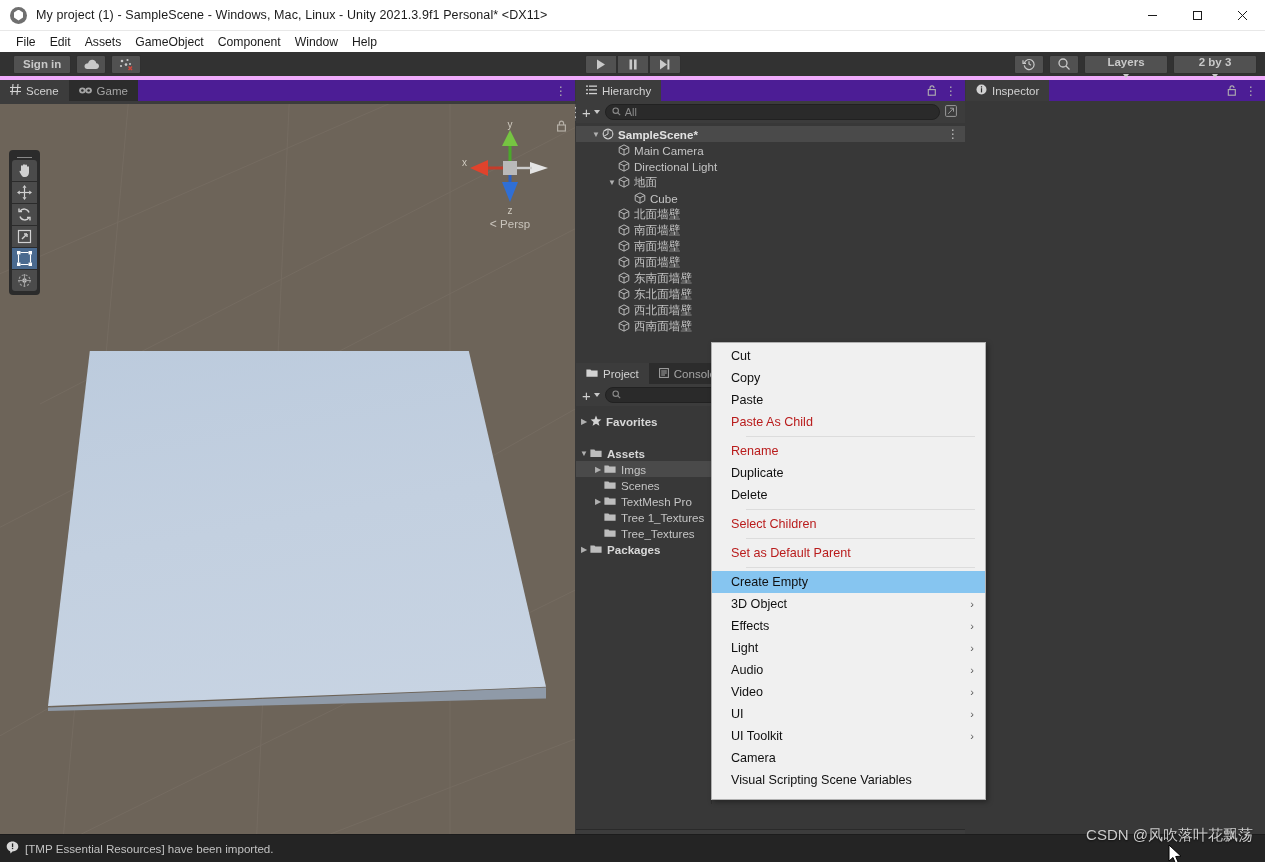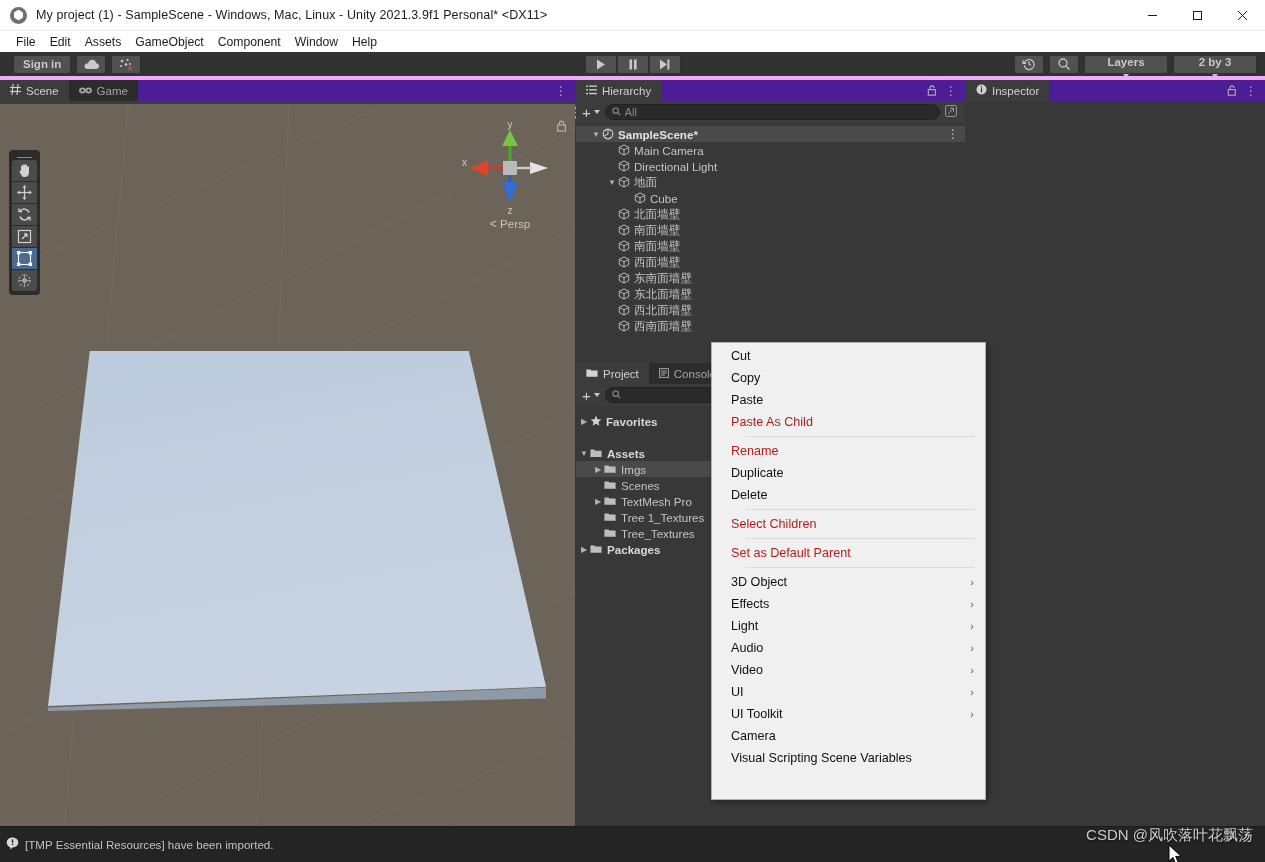--- a/index.html
+++ b/index.html
@@ -193,21 +193,21 @@
     position:absolute; left:52px; top:-5px; width:13px; height:13px; border-radius:50%;
     background:#a3a3a3;
   }
 
   
   #inspector-panel{ left:966px; top:80px; width:299px; height:770px; background:#383838;}
   .insp-body{ position:absolute; left:0; top:21px; width:299px; height:749px; background:#383838;}
 
   
   .statusbar{
-    position:absolute; left:0; bottom:0; width:1265px; height:36px; background:#242424;
+    position:absolute; left:0; bottom:0; width:1265px; height:28px; background:#242424;
     display:flex; align-items:center; padding-left:6px; gap:6px;
     border-top:1px solid #1c1c1c;
   }
   .status-text{ font-size:11.6px; color:#c2c2c2; }
 
   
   #context-menu{
     position:absolute; left:711px; top:342px; width:275px; height:458px;
     background:#f0f0f0; border:1px solid #b0b0b0;
     box-shadow:2px 2px 5px rgba(0,0,0,.35);
@@ -975,20 +975,23 @@
       </div>
       <div class="cm-sep"></div>
       <div class="cm-item disabled">
         <span>Select Children</span>
       </div>
       <div class="cm-sep"></div>
       <div class="cm-item disabled">
         <span>Set as Default Parent</span>
       </div>
       <div class="cm-sep"></div>
+      <div class="cm-item highlight">
+        <span>Create Empty</span>
+      </div>
       <div class="cm-item">
         <span>3D Object</span>
         <span class="cm-arrow">›</span>
       </div>
       <div class="cm-item">
         <span>Effects</span>
         <span class="cm-arrow">›</span>
       </div>
       <div class="cm-item">
         <span>Light</span>

